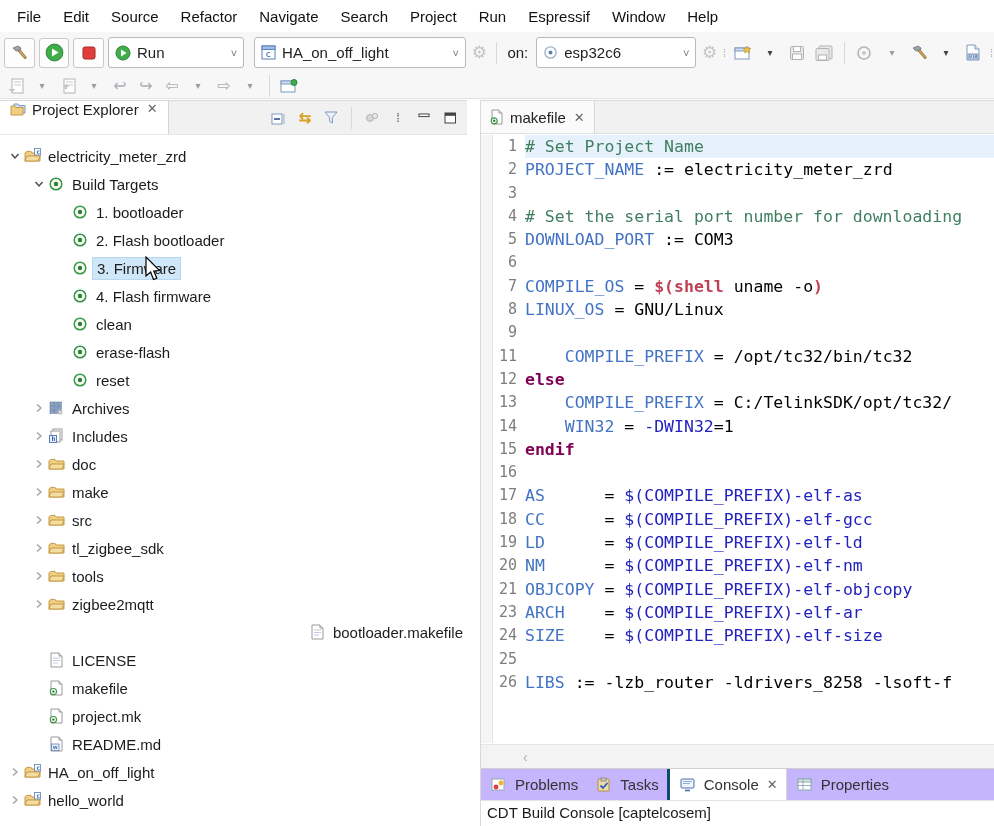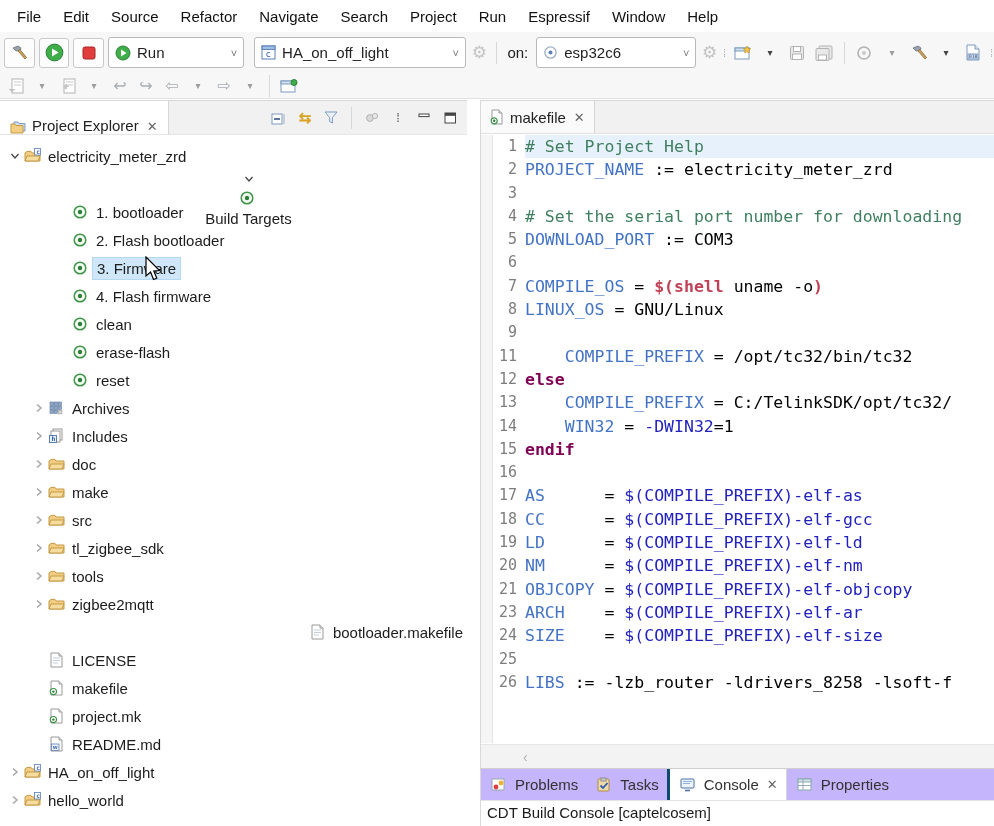--- a/index.html
+++ b/index.html
@@ -30,21 +30,21 @@
   .gear { font-size:17px; color:#c3c3c3; }
   .ddn { font-size:10px; color:#444; }
   .ddn.gray { color:#9c9c9c; }
   .gicon { color:#a9adb3; font-size:16px; }
 
   
   #left-pane { position:absolute; left:0; top:100px; width:467px; height:726px; background:#fff;
     border-top:1px solid #d9d9d9; }
   #pe-header { position:relative; height:34px; background:#f1f1f1; border-bottom:1px solid #e6e6e6;
     display:flex; align-items:stretch; }
-  .view-tab { display:flex; align-items:flex-end; gap:6px; background:#fff; padding:0 10px;
+  .view-tab { display:flex; align-items:flex-start; gap:6px; background:#fff; padding:0 10px;
     border-right:1px solid #d6d6d6; font-size:15px; color:#222; }
   .pe-tools { margin-left:auto; display:flex; align-items:center; gap:8px; padding-right:8px; }
   .pe-tools .ticon { width:18px; height:18px; }
   #tree { position:absolute; left:0; top:35px; width:467px; bottom:0; overflow:hidden; padding-top:6px; }
   .trow { height:28px; display:flex; align-items:center; font-size:15px; color:#1c1c1c; }
   .t-arrow { width:18px; height:16px; display:inline-flex; align-items:center; justify-content:center; flex:0 0 18px; }
   .t-icon { width:20px; height:16px; display:inline-flex; align-items:center; justify-content:flex-start; flex:0 0 20px; }
   .t-label { padding:2px 4px; white-space:nowrap; }
   .t-label.sel { background:var(--sel); border:1px solid #b6d9f2; }
 
@@ -318,21 +318,21 @@
           <span class="t-icon">
             <svg width="17" height="16" viewBox="0 0 17 16">
               <path d="M1 13V5l2-1.6h4L8 5h8v8z" fill="#F2CE84" stroke="#C59A45"></path>
               <path d="M1 13l2-5h13l-2 5z" fill="#F7DCA0" stroke="#C59A45"></path>
               <rect x="10.5" y="0.5" width="6" height="6.5" fill="#fff" stroke="#5b7fb5" stroke-width="0.8"></rect>
               <text x="12.2" y="5.8" font-size="6.4" fill="#2b5fb0" font-weight="bold" font-family="monospace">c</text>
             </svg>
           </span>
           <span class="t-label">electricity_meter_zrd</span>
         </div>
-        <div class="trow" style="padding-left: 30px; flex-direction: column;">
+        <div class="trow" style="padding-left: 30px;">
           <span class="t-arrow">
             <svg width="12" height="12" viewBox="0 0 12 12">
               <path d="M2.5 4l3.5 4 3.5-4" fill="none" stroke="#4a4a4a" stroke-width="1.4"></path>
             </svg>
           </span>
           <span class="t-icon">
             <svg width="17" height="16" viewBox="0 0 17 16">
               <circle cx="8" cy="8" r="5.8" fill="#f2faf2" stroke="#3E9548" stroke-width="1.5"></circle>
               <circle cx="8" cy="8" r="2.2" fill="#2E7D36"></circle>
             </svg>
@@ -640,21 +640,21 @@
             <circle cx="4.2" cy="11.8" r="3" fill="#fff" stroke="#3E9548" stroke-width="1.2"></circle>
             <circle cx="4.2" cy="11.8" r="1.2" fill="#2E7D36"></circle>
           </svg>
         <span>makefile</span>
         <span class="closex">✕</span>
       </span>
     </div>
     <div id="ed-body">
       <div id="ed-ruler"></div>
       <div id="ed-code">
-          <div class="line hl"><span class="ln">1</span><span class="code"><span class="seg-c"># Set Project Help</span></span></div>
+          <div class="line hl"><span class="ln">1</span><span class="code"><span class="seg-c"># Set Project Name</span></span></div>
           <div class="line"><span class="ln">2</span><span class="code"><span class="seg-v">PROJECT_NAME</span><span class="seg-b"> := electricity_meter_zrd</span></span></div>
           <div class="line"><span class="ln">3</span><span class="code"></span></div>
           <div class="line"><span class="ln">4</span><span class="code"><span class="seg-c"># Set the serial port number for downloading</span></span></div>
           <div class="line"><span class="ln">5</span><span class="code"><span class="seg-v">DOWNLOAD_PORT</span><span class="seg-b"> := COM3</span></span></div>
           <div class="line"><span class="ln">6</span><span class="code"></span></div>
           <div class="line"><span class="ln">7</span><span class="code"><span class="seg-v">COMPILE_OS</span><span class="seg-b"> = </span><span class="seg-f">$(shell</span><span class="seg-b"> uname -o</span><span class="seg-f">)</span></span></div>
           <div class="line"><span class="ln">8</span><span class="code"><span class="seg-v">LINUX_OS</span><span class="seg-b"> = GNU/Linux</span></span></div>
           <div class="line"><span class="ln">9</span><span class="code"></span></div>
           <div class="line"><span class="ln">11</span><span class="code"><span class="seg-b">    </span><span class="seg-v">COMPILE_PREFIX</span><span class="seg-b"> = /opt/tc32/bin/tc32</span></span></div>
           <div class="line"><span class="ln">12</span><span class="code"><span class="seg-k">else</span></span></div>

